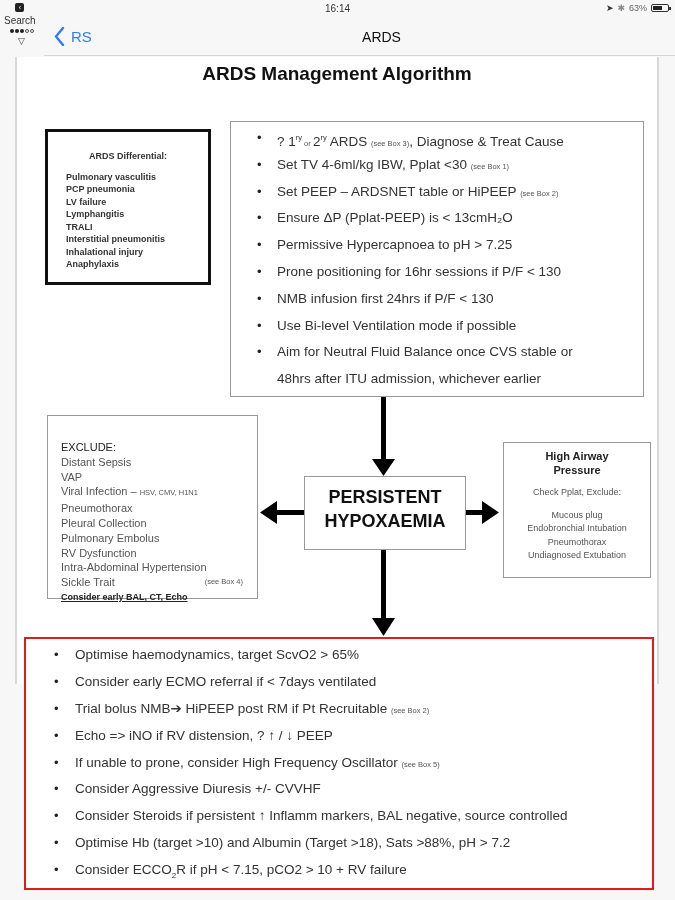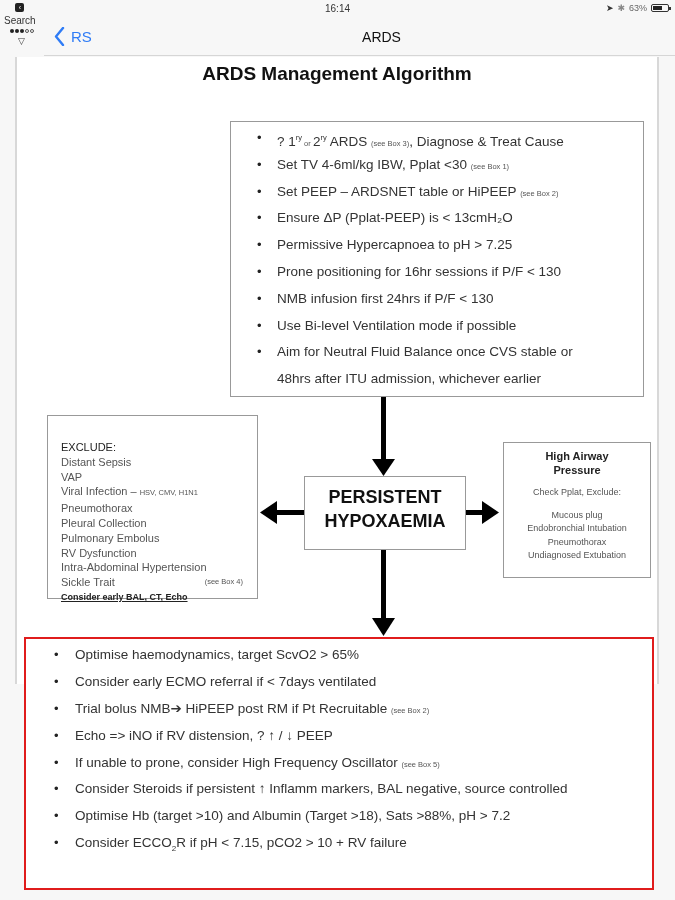--- a/index.html
+++ b/index.html
@@ -114,20 +114,31 @@
     <g>
       <rect x="449" y="453" width="18" height="5" fill="#000"></rect>
       <polygon points="465,444 465,467 482,455.5" fill="#000"></polygon>
     </g>
     <g>
       <rect x="364" y="493" width="5" height="70" fill="#000"></rect>
       <polygon points="355,561 378,561 366.5,579" fill="#000"></polygon>
     </g>
   </svg>
 
+  <div class="box diff-box">
+    <div class="heading">ARDS Differential:</div>
+    <div>Pulmonary vasculitis</div>
+    <div>PCP pneumonia</div>
+    <div>LV failure</div>
+    <div>Lymphangitis</div>
+    <div>TRALI</div>
+    <div>Interstitial pneumonitis</div>
+    <div>Inhalational injury</div>
+    <div>Anaphylaxis</div>
+  </div>
 
   <div class="box main-box">
     <ul class="bullets">
       <li>
         <span>? 1</span><span class="sup">ry</span><span class="small"> or </span><span>2</span><span class="sup">ry</span><span> ARDS </span><span class="small">(see Box 3)</span><span>, Diagnose &amp; Treat Cause</span>
       </li>
       <li><span>Set TV 4-6ml/kg IBW, Pplat &lt;30 </span><span class="small">(see Box 1)</span></li>
       <li><span>Set PEEP – ARDSNET table or HiPEEP </span><span class="small">(see Box 2)</span></li>
       <li><span>Ensure ΔP (Pplat-PEEP)  is &lt; 13cmH₂O</span></li>
       <li><span>Permissive Hypercapnoea to pH &gt; 7.25</span></li>
@@ -173,18 +184,19 @@
     <div>Undiagnosed Extubation</div>
   </div>
 
   <div class="box red-box" id="red-box" style="border-color: rgb(224, 28, 28);">
     <ul class="bullets">
       <li><span>Optimise haemodynamics, target ScvO2 &gt; 65%</span></li>
       <li><span>Consider early ECMO referral if &lt; 7days ventilated</span></li>
       <li><span>Trial bolus NMB➔ HiPEEP post RM if Pt Recruitable </span><span class="small">(see Box 2)</span></li>
       <li><span>Echo =&gt; iNO if RV distension, ? ↑ / ↓ PEEP</span></li>
       <li><span>If unable to prone, consider High Frequency Oscillator </span><span class="small">(see Box 5)</span></li>
+      <li><span>Consider Aggressive Diuresis +/- CVVHF</span></li>
       <li><span>Consider Steroids if persistent ↑ Inflamm markers, BAL negative, source controlled</span></li>
       <li><span>Optimise Hb (target &gt;10) and Albumin (Target &gt;18), Sats &gt;88%, pH &gt; 7.2</span></li>
       <li><span>Consider ECCO</span><span class="sub">2</span><span>R if pH &lt; 7.15, pCO2 &gt; 10 + RV failure</span></li>
     </ul>
   </div>
 </div>
 
 </body></html>

